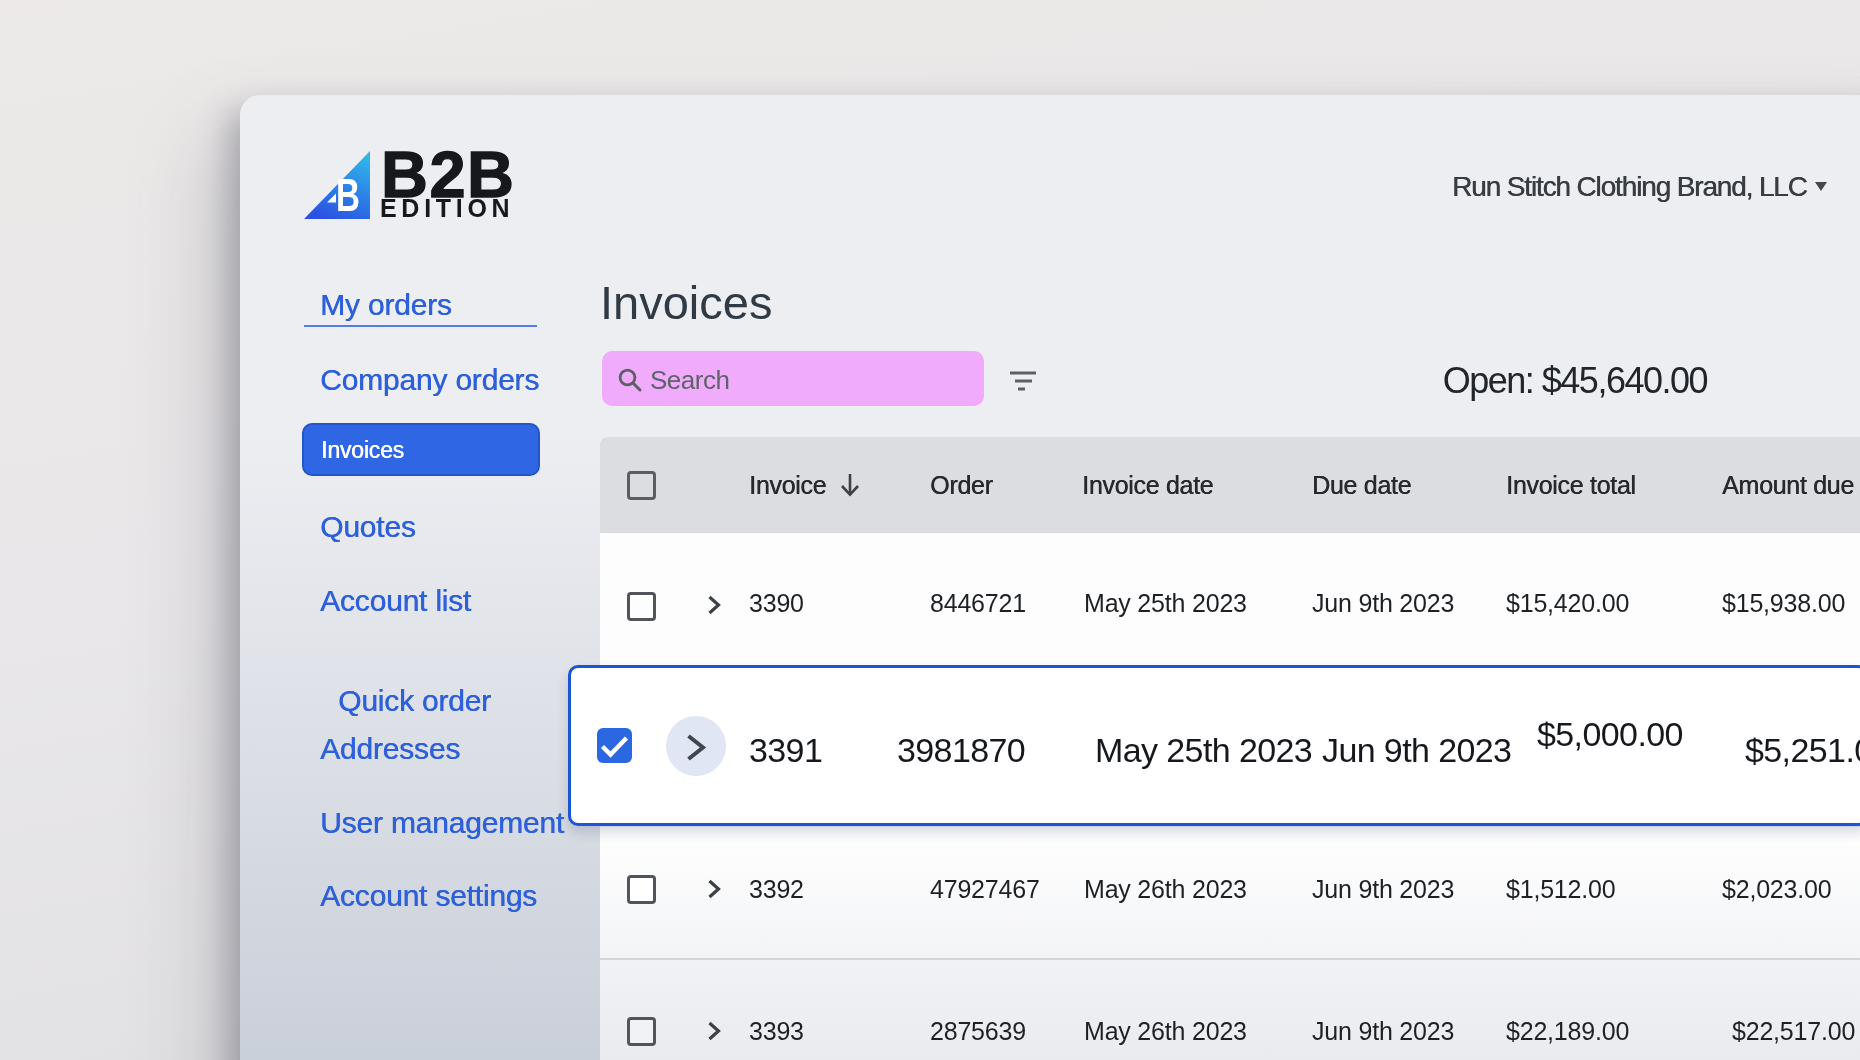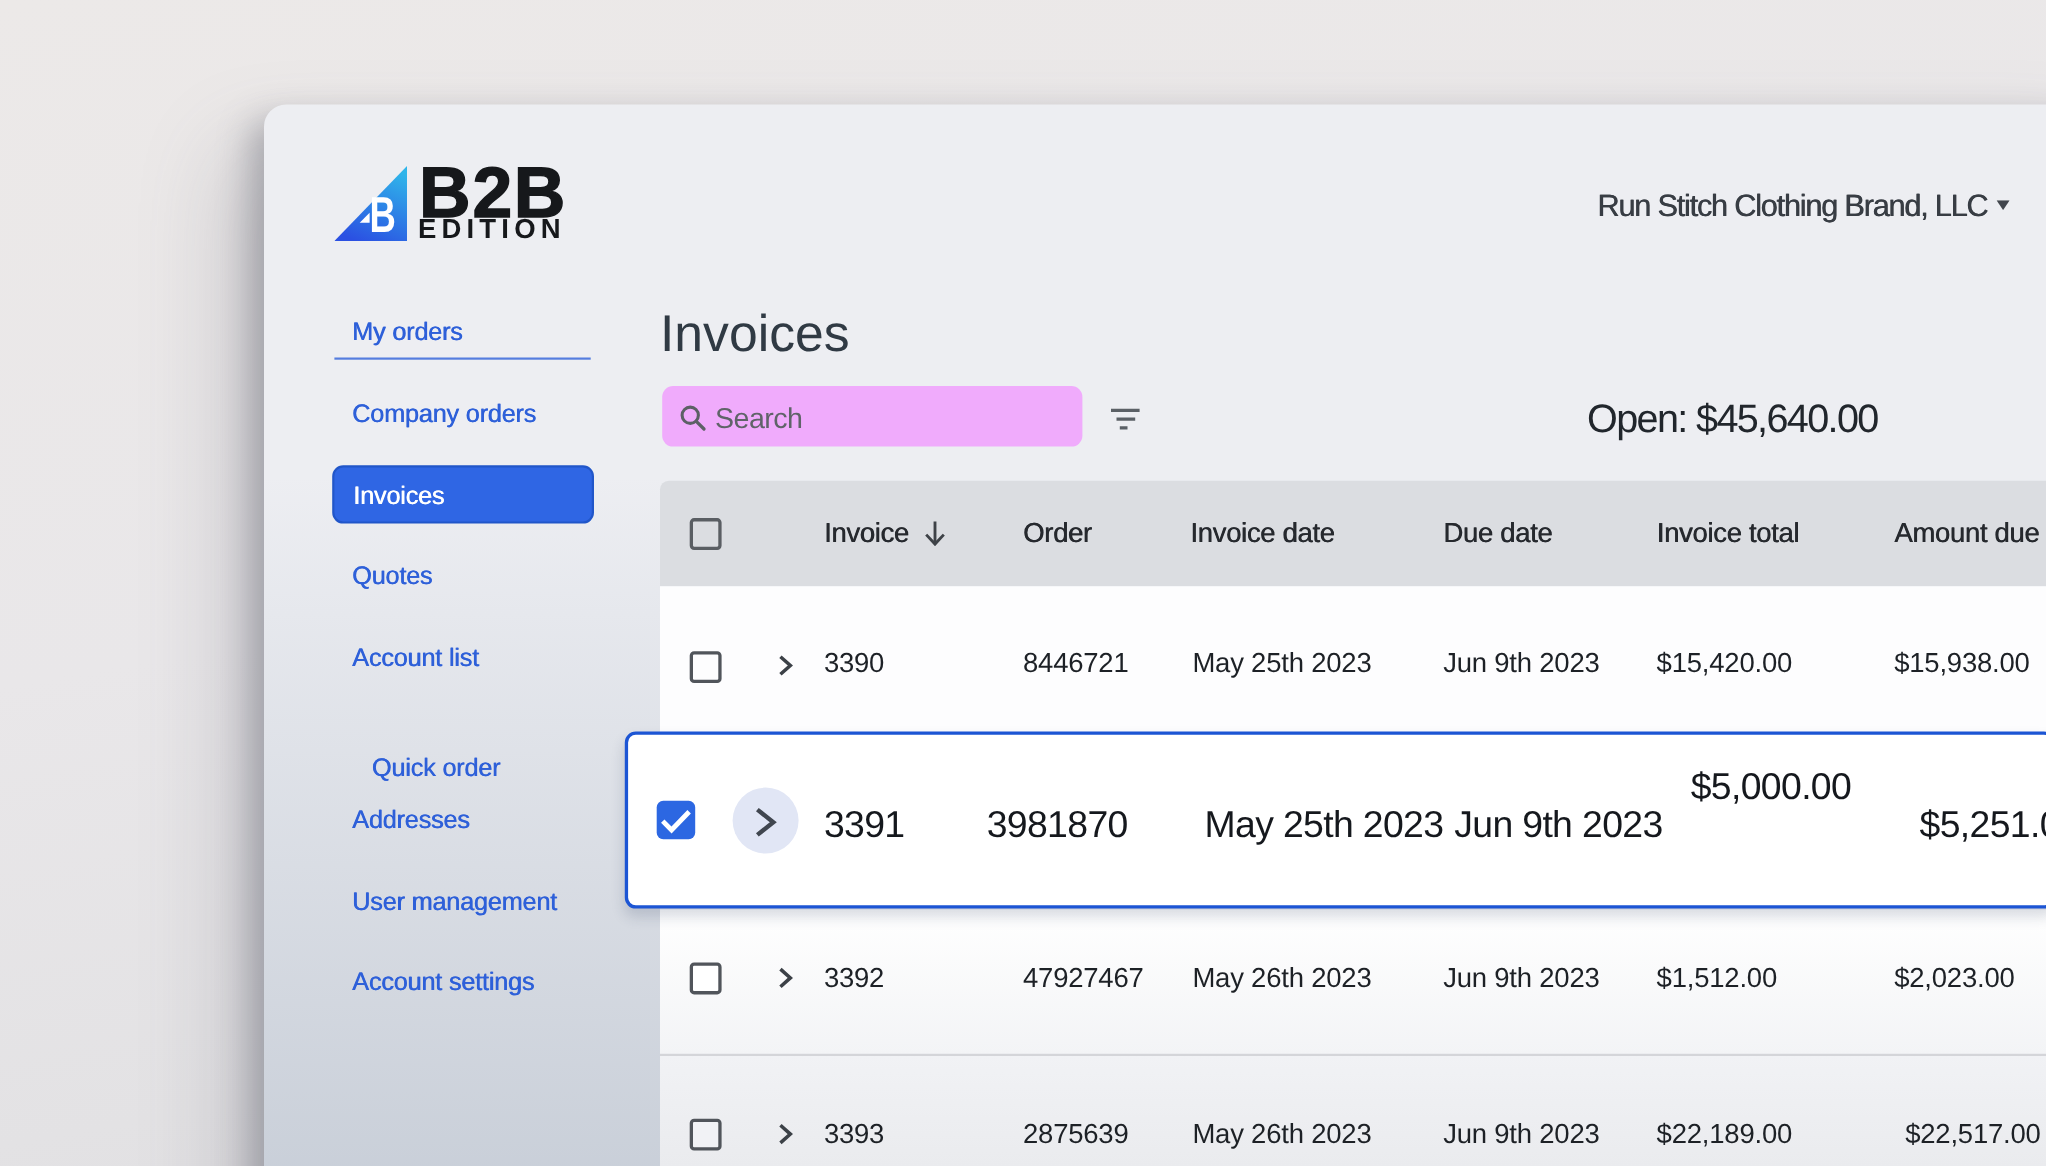--- a/index.html
+++ b/index.html
@@ -14,21 +14,21 @@
     background:#edeef2; border-radius:20px;
     box-shadow:-12px 14px 30px rgba(95,97,110,0.40), -34px 40px 80px rgba(95,97,110,0.22);
   }
   .abs { position:absolute; }
   
   .sidegrad {
     position:absolute; left:240px; top:95px; width:360px; height:965px;
     background:linear-gradient(to bottom, rgba(205,209,218,0) 35%, rgba(160,172,188,0.46) 100%);
     border-radius:20px 0 0 0;
   }
-  .navlink { position:absolute; left:320px; font-size:23px; font-weight:400; letter-spacing:-0.2px; color:#2e60d9; text-shadow:0.5px 0 0 #2e60d9; }
+  .navlink { position:absolute; left:320px; font-size:30px; font-weight:400; letter-spacing:-0.2px; color:#2e60d9; text-shadow:0.5px 0 0 #2e60d9; }
   .navline { position:absolute; left:304px; width:233px; height:2px; background:rgba(46,96,217,0.8); }
   .navbtn { position:absolute; left:302px; top:423px; width:238px; height:53px; background:#2f66e4; border:2px solid #2156c9; border-radius:10px; }
   .navbtn span { position:absolute; left:17px; top:12px; font-size:23px; font-weight:400; color:#ffffff; letter-spacing:-0.2px; text-shadow:0.5px 0 0 #ffffff;}
   .title { position:absolute; left:600px; top:277px; font-size:47px; color:#303a44; line-height:1.12; }
   .search { position:absolute; left:602px; top:351px; width:382px; height:55px; background:#f0abfc; border-radius:10px; }
   .search .ph { position:absolute; left:48px; top:14px; font-size:26px; color:#5f6368; letter-spacing:-0.5px; }
   .open { position:absolute; right:153px; top:360px; font-size:36px; color:#21262c; letter-spacing:-1.5px; }
   .account { position:absolute; left:1452px; top:171px; font-size:28px; font-weight:400; letter-spacing:-1.15px; color:#383d44; text-shadow:0.5px 0 0 #383d44;text-align:center; }
   
   .thead { position:absolute; left:600px; top:437px; width:1260px; height:96px; background:#dbdde1; border-radius:8px 0 0 0; }
@@ -153,14 +153,14 @@
     </svg>
   </div>
   <div class="abs" style="left:666px; top:716px; width:60px; height:60px; background:#e1e6f5; border-radius:50%;"></div>
   <svg class="abs" style="left:686px; top:731px;" width="22" height="30" viewBox="0 0 22 30">
     <path d="M2.5 5 L17 16.5 L2.5 28" fill="none" stroke="#40464f" stroke-width="4"></path>
   </svg>
   <div class="scell" style="left:749px; top:731px;">3391</div>
   <div class="scell" style="left:897px; top:731px;">3981870</div>
   <div class="scell" style="left:1095px; top:731px;">May 25th 2023</div>
   <div class="scell" style="left:1322px; top:731px;">Jun 9th 2023</div>
-  <div class="scell" style="left:1537px; top:696px;">$5,000.00</div>
+  <div class="scell" style="left:1537px; top:715px;">$5,000.00</div>
   <div class="scell" style="left:1745px; top:731px;">$5,251.00</div>
 
 </body></html>

